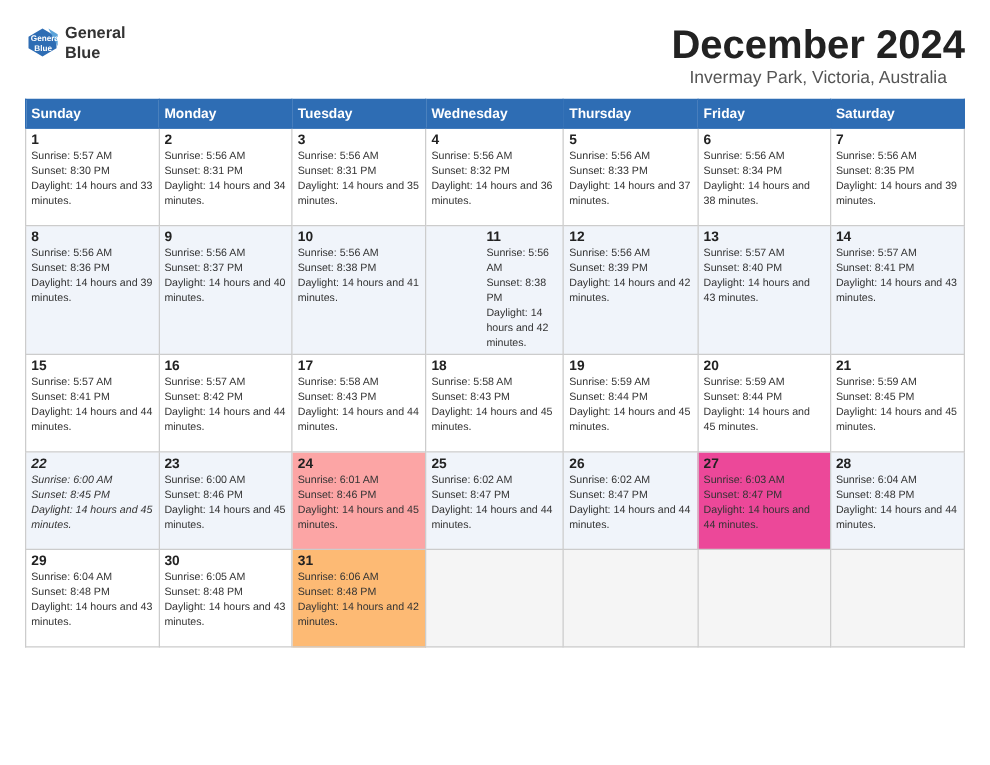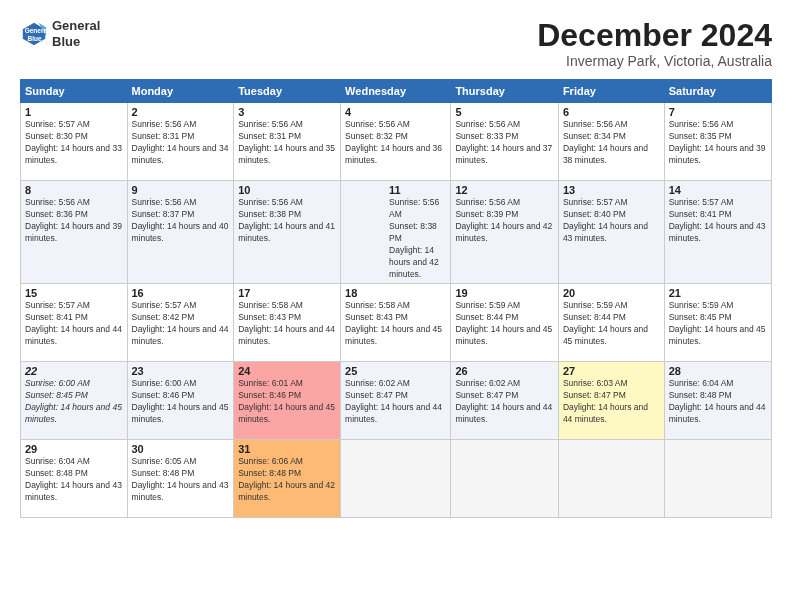--- a/index.html
+++ b/index.html
@@ -30,21 +30,21 @@
       font-size: 13px;
       font-weight: bold;
       color: #333;
       line-height: 1.2;
     }
     .logo-icon {
       width: 28px;
       height: 28px;
     }
     .title-area {
-      text-align: right;
+      text-align: center;
     }
     .month-title {
       font-size: 32px;
       font-weight: bold;
       color: #222;
       line-height: 1.1;
     }
     .subtitle {
       font-size: 14px;
       color: #555;
@@ -230,21 +230,21 @@
             <div class="day-detail">Sunrise: 6:01 AM<br>Sunset: 8:46 PM<br>Daylight: 14 hours and 45 minutes.</div>
           </td>
           <td style="background: rgb(240, 244, 250);">
             <span class="day-num">25</span>
             <div class="day-detail">Sunrise: 6:02 AM<br>Sunset: 8:47 PM<br>Daylight: 14 hours and 44 minutes.</div>
           </td>
           <td style="background: rgb(240, 244, 250);">
             <span class="day-num">26</span>
             <div class="day-detail">Sunrise: 6:02 AM<br>Sunset: 8:47 PM<br>Daylight: 14 hours and 44 minutes.</div>
           </td>
-          <td style="background: #fef9c3;">
+          <td style="background: #ec4899;">
             <span class="day-num">27</span>
             <div class="day-detail">Sunrise: 6:03 AM<br>Sunset: 8:47 PM<br>Daylight: 14 hours and 44 minutes.</div>
           </td>
           <td style="background: rgb(240, 244, 250);">
             <span class="day-num">28</span>
             <div class="day-detail">Sunrise: 6:04 AM<br>Sunset: 8:48 PM<br>Daylight: 14 hours and 44 minutes.</div>
           </td>
         </tr>
         <tr>
           <td style="background: rgb(255, 255, 255);">

